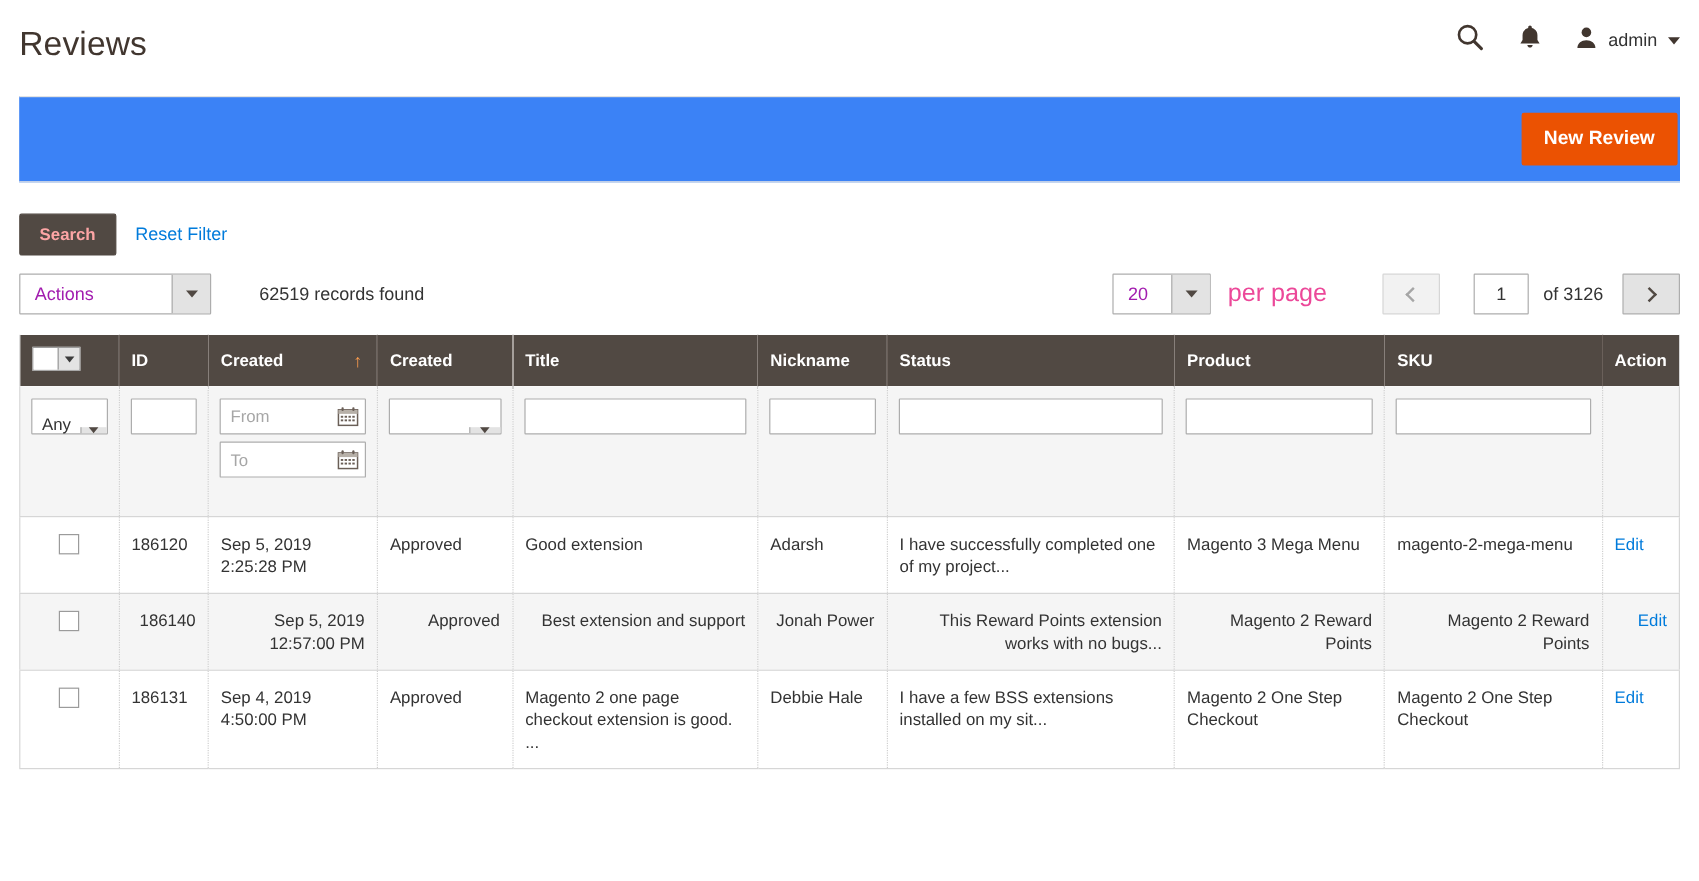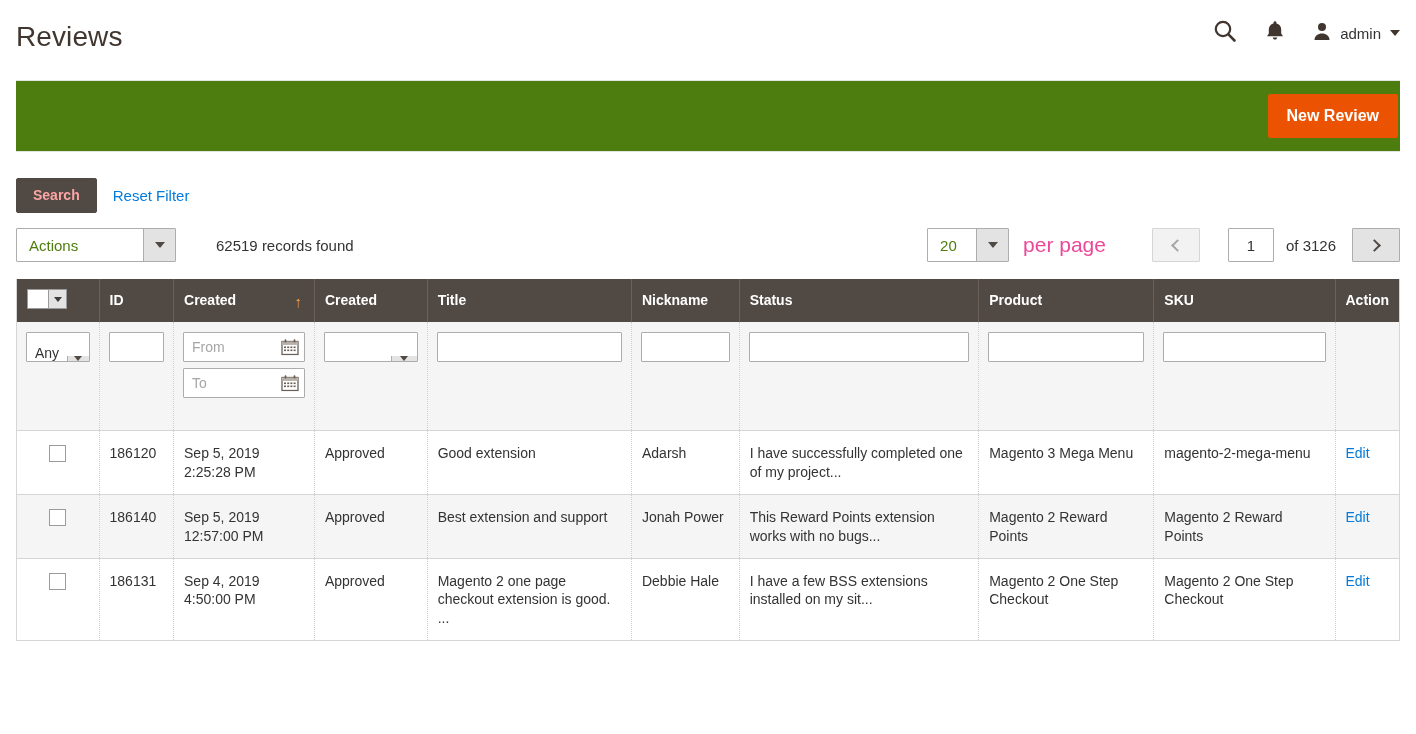--- a/index.html
+++ b/index.html
@@ -51,21 +51,21 @@
     border-left: 5px solid transparent;
     border-right: 5px solid transparent;
     border-top: 6px solid #41362f;
     margin-left: 1px;
   }
 
   
   .page-actions {
     margin: 0 16px;
     height: 72px;
-    background: #4d7c0f;
+    background: #3b82f6;
     border-top: 1px solid #e3e3e3;
     border-bottom: 1px solid #e3e3e3;
     display: flex;
     align-items: center;
     justify-content: flex-end;
     padding-right: 2px;
   }
   .btn-primary {
     background: #eb5202;
     border: 1px solid #eb5202;
@@ -119,21 +119,21 @@
     border: 1px solid #adadad;
     background: #ffffff;
     height: 34px;
     border-radius: 1px;
   }
   .select-box .sel-text {
     display: flex;
     align-items: center;
     padding: 0 12px;
     font-size: 15px;
-    color: #4d7c0f;
+    color: #a21caf;
     white-space: nowrap;
   }
   .select-box .sel-arrow {
     width: 32px;
     border-left: 1px solid #adadad;
     background: #e3e3e3;
     display: flex;
     align-items: center;
     justify-content: center;
     cursor: pointer;
@@ -349,21 +349,21 @@
     font-size: 14px;
     color: #333;
     padding: 13px 10px 12px;
     vertical-align: top;
     line-height: 1.35;
     word-wrap: break-word;
     margin-top: 42px;
   }
   table.data-grid td.cell:last-child { border-right: none; }
   tr.data-row.odd td.cell { background: #ffffff; }
-  tr.data-row.even td.cell { background: #f5f5f5; }
+  tr.data-row.even td.cell { background: #f5f5f5; text-align: right; }
   tr.data-row td.cell.col-check { text-align: center; padding-top: 14px; }
 
   .row-cb {
     width: 17px; height: 17px;
     border: 1px solid #9b9b9b;
     background: #fff;
     display: inline-block;
     cursor: pointer;
     vertical-align: top;
   }

